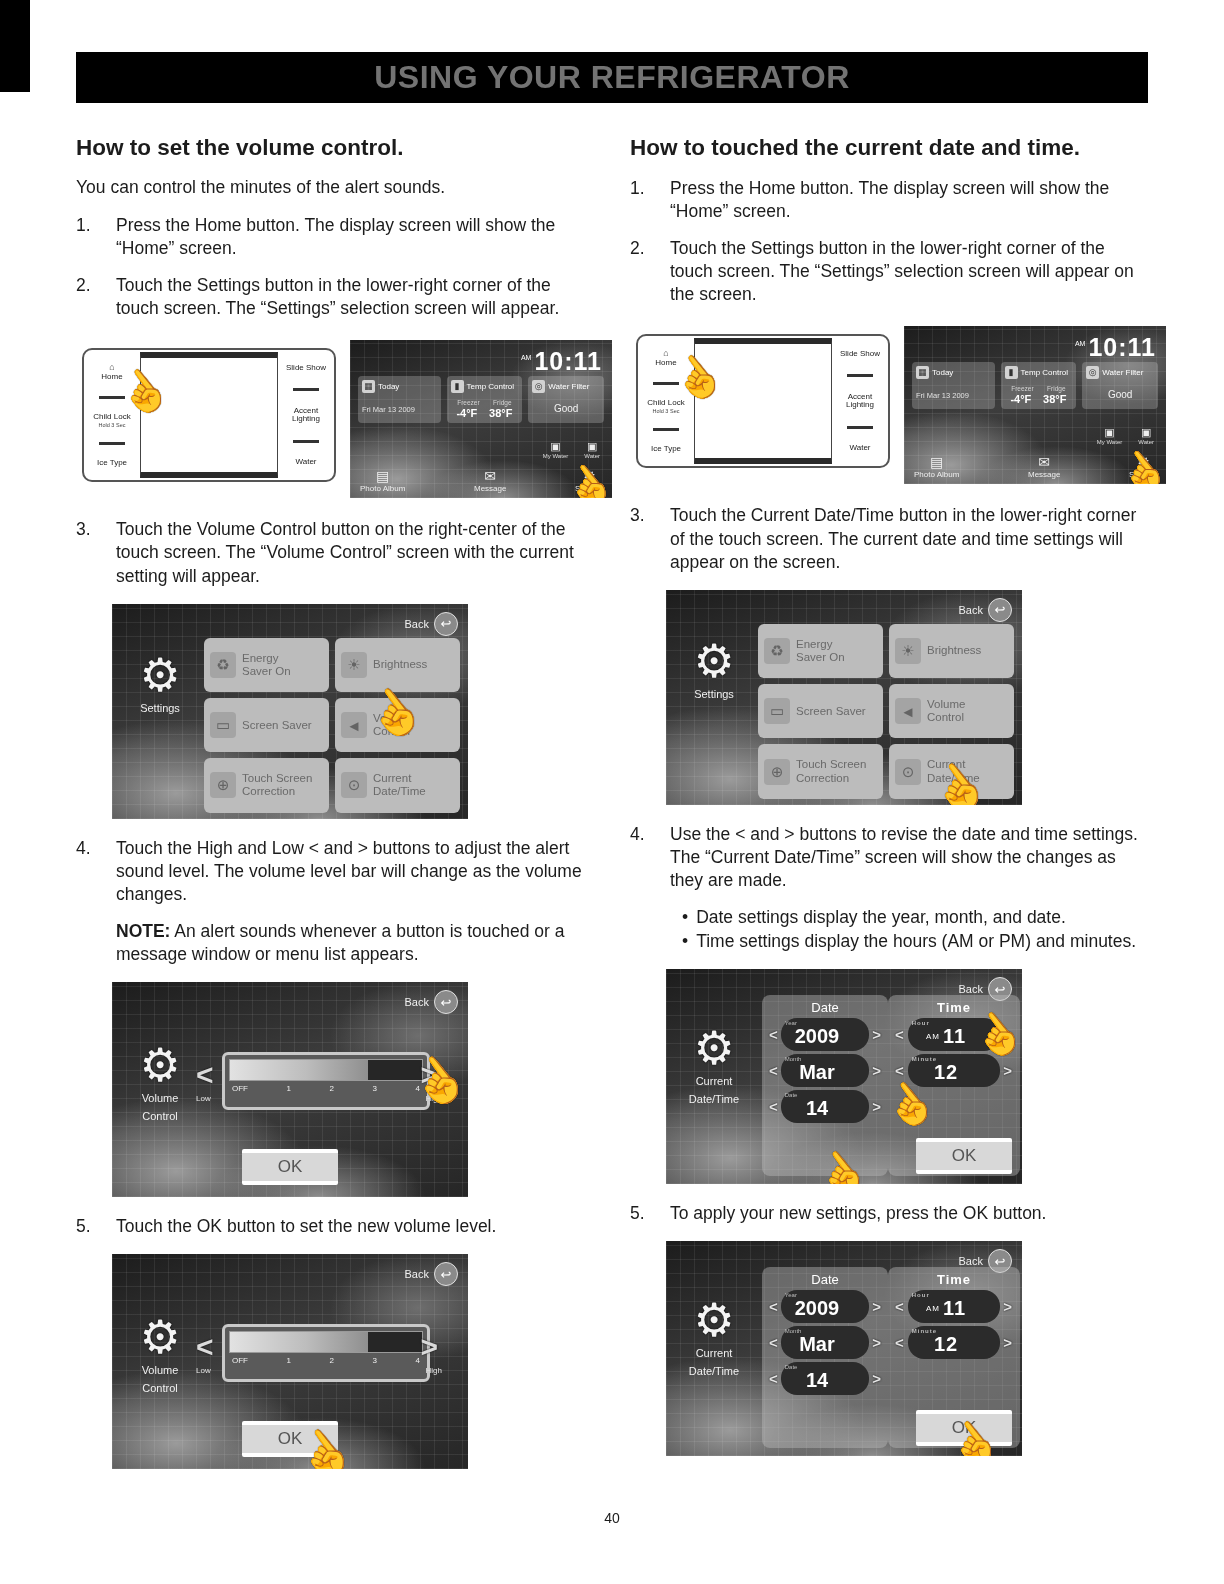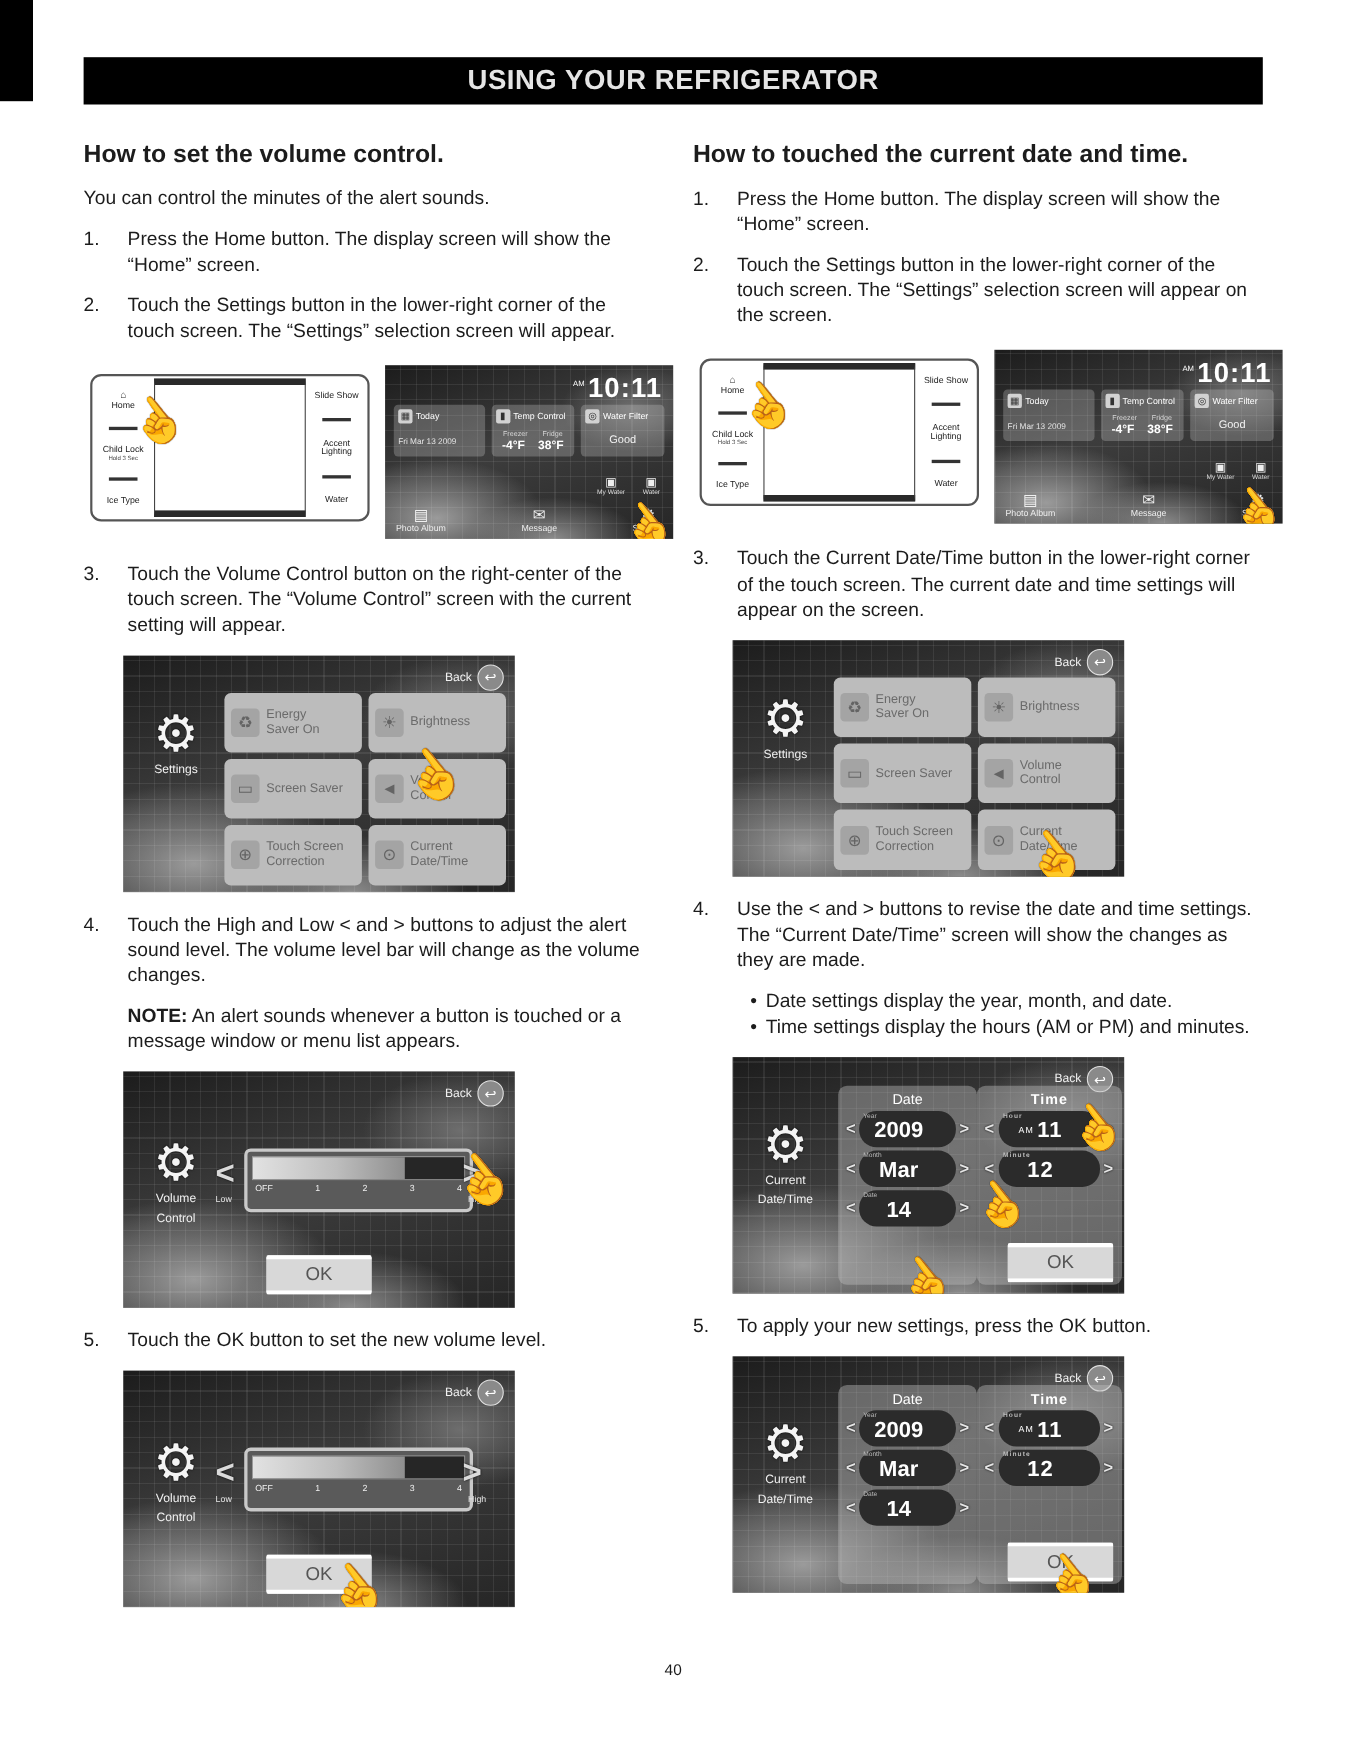--- a/index.html
+++ b/index.html
@@ -1,20 +1,20 @@
 <!DOCTYPE html>
 <html><head>
 <meta charset="utf-8">
 <style>
   html,body{margin:0;padding:0;background:#e8e8e8;}
   .page{position:relative;width:1224px;height:1584px;background:#ffffff;
         font-family:"Liberation Sans",sans-serif;color:#1c1c1c;overflow:hidden;}
   .scan-artifact{position:absolute;left:0;top:0;width:30px;height:92px;background:#000;}
-  .banner{margin:52px 76px 0 76px;background:#000;color:#e5e5e5;text-align:center;
-          font-weight:bold;font-size:25px;letter-spacing:.5px;padding:7px 0;}
+  .banner{margin:52px 76px 0 76px;background:#000;color:#737373;text-align:center;
+          font-weight:bold;font-size:32px;letter-spacing:.5px;padding:7px 0;}
   .cols{display:flex;gap:34px;margin:26px 76px 0 76px;}
   .col{width:520px;}
   h2.heading{font-size:22.5px;font-weight:bold;margin:6px 0 16px 0;}
   .intro{font-size:17.5px;margin:0 0 16px 0;}
   .step{display:flex;font-size:17.5px;line-height:1.32;margin:14px 0;}
   .step .num{flex:none;width:40px;}
   .note{margin:14px 0 12px 40px;font-size:17.5px;line-height:1.32;}
   .note b{font-weight:bold;}
   .bullets{margin:4px 0 10px 52px;font-size:17.5px;line-height:1.35;}
   .bullet{display:flex;gap:8px;}

